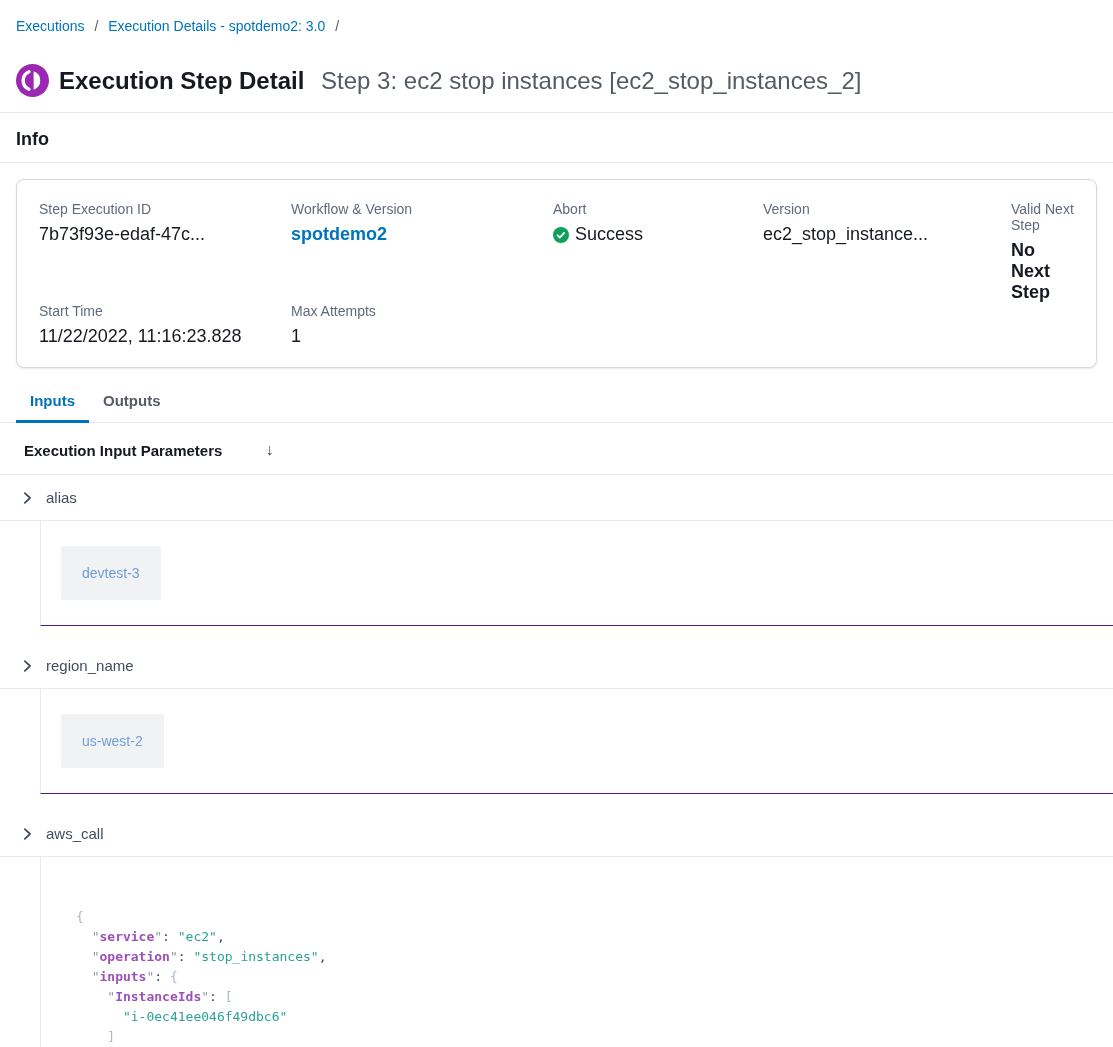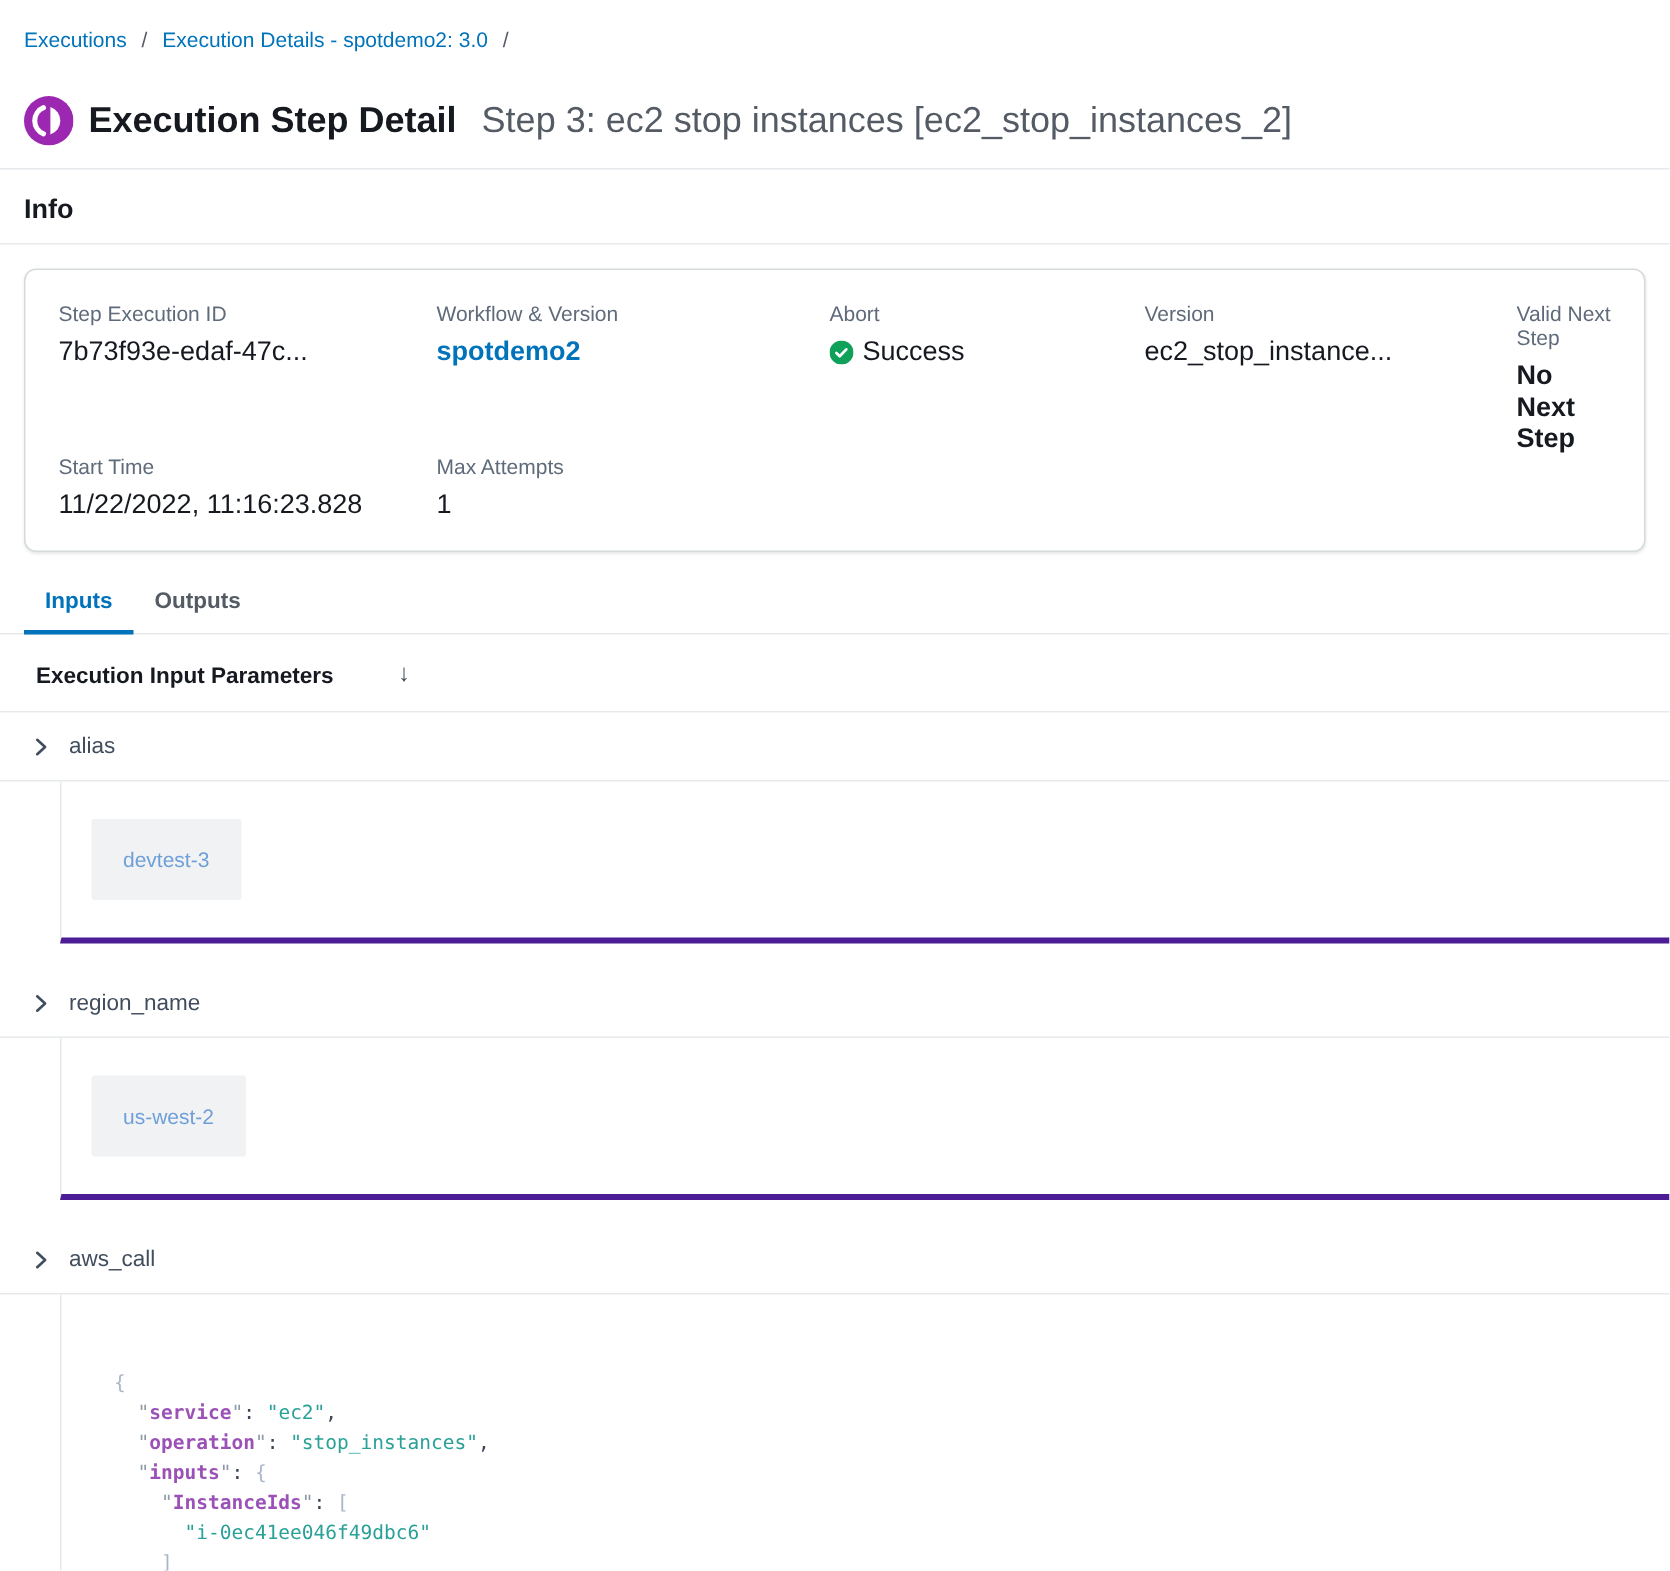--- a/index.html
+++ b/index.html
@@ -61,21 +61,21 @@
   .params-header { display: flex; align-items: flex-start; padding: 19px 0 15px 24px; gap: 27px; }
   .params-title { font-size: 15px; font-weight: 700; color: #16191f; }
   .down-arrow { margin-left: 16px; font-size: 16px; font-weight: 700; color: #414d5c; cursor: pointer; line-height: 1; }
 
   
   .expander-header { display: flex; align-items: center; padding: 14px 0 14px 20px; cursor: pointer; }
   .chevron { width: 14px; height: 14px; display: inline-flex; flex: none; }
   .expander-label { margin-left: 12px; font-size: 15px; color: #414d5c; }
   .expander-content {
     margin-left: 40px;
-    border-left: 1px solid #e7eaec; border-bottom: 4px solid #4c1d95;
+    border-left: 1px solid #e7eaec; border-bottom: 1px solid #4c1d95;
     padding: 25px 20px;
     margin-bottom: 17px;
   }
   .value-chip {
     display: inline-block;
     background: #f1f2f3;
     color: var(--chip-text, #6f9fd8);
     font-size: 14px;
     padding: 19px 21px;
     border-radius: 2px;

